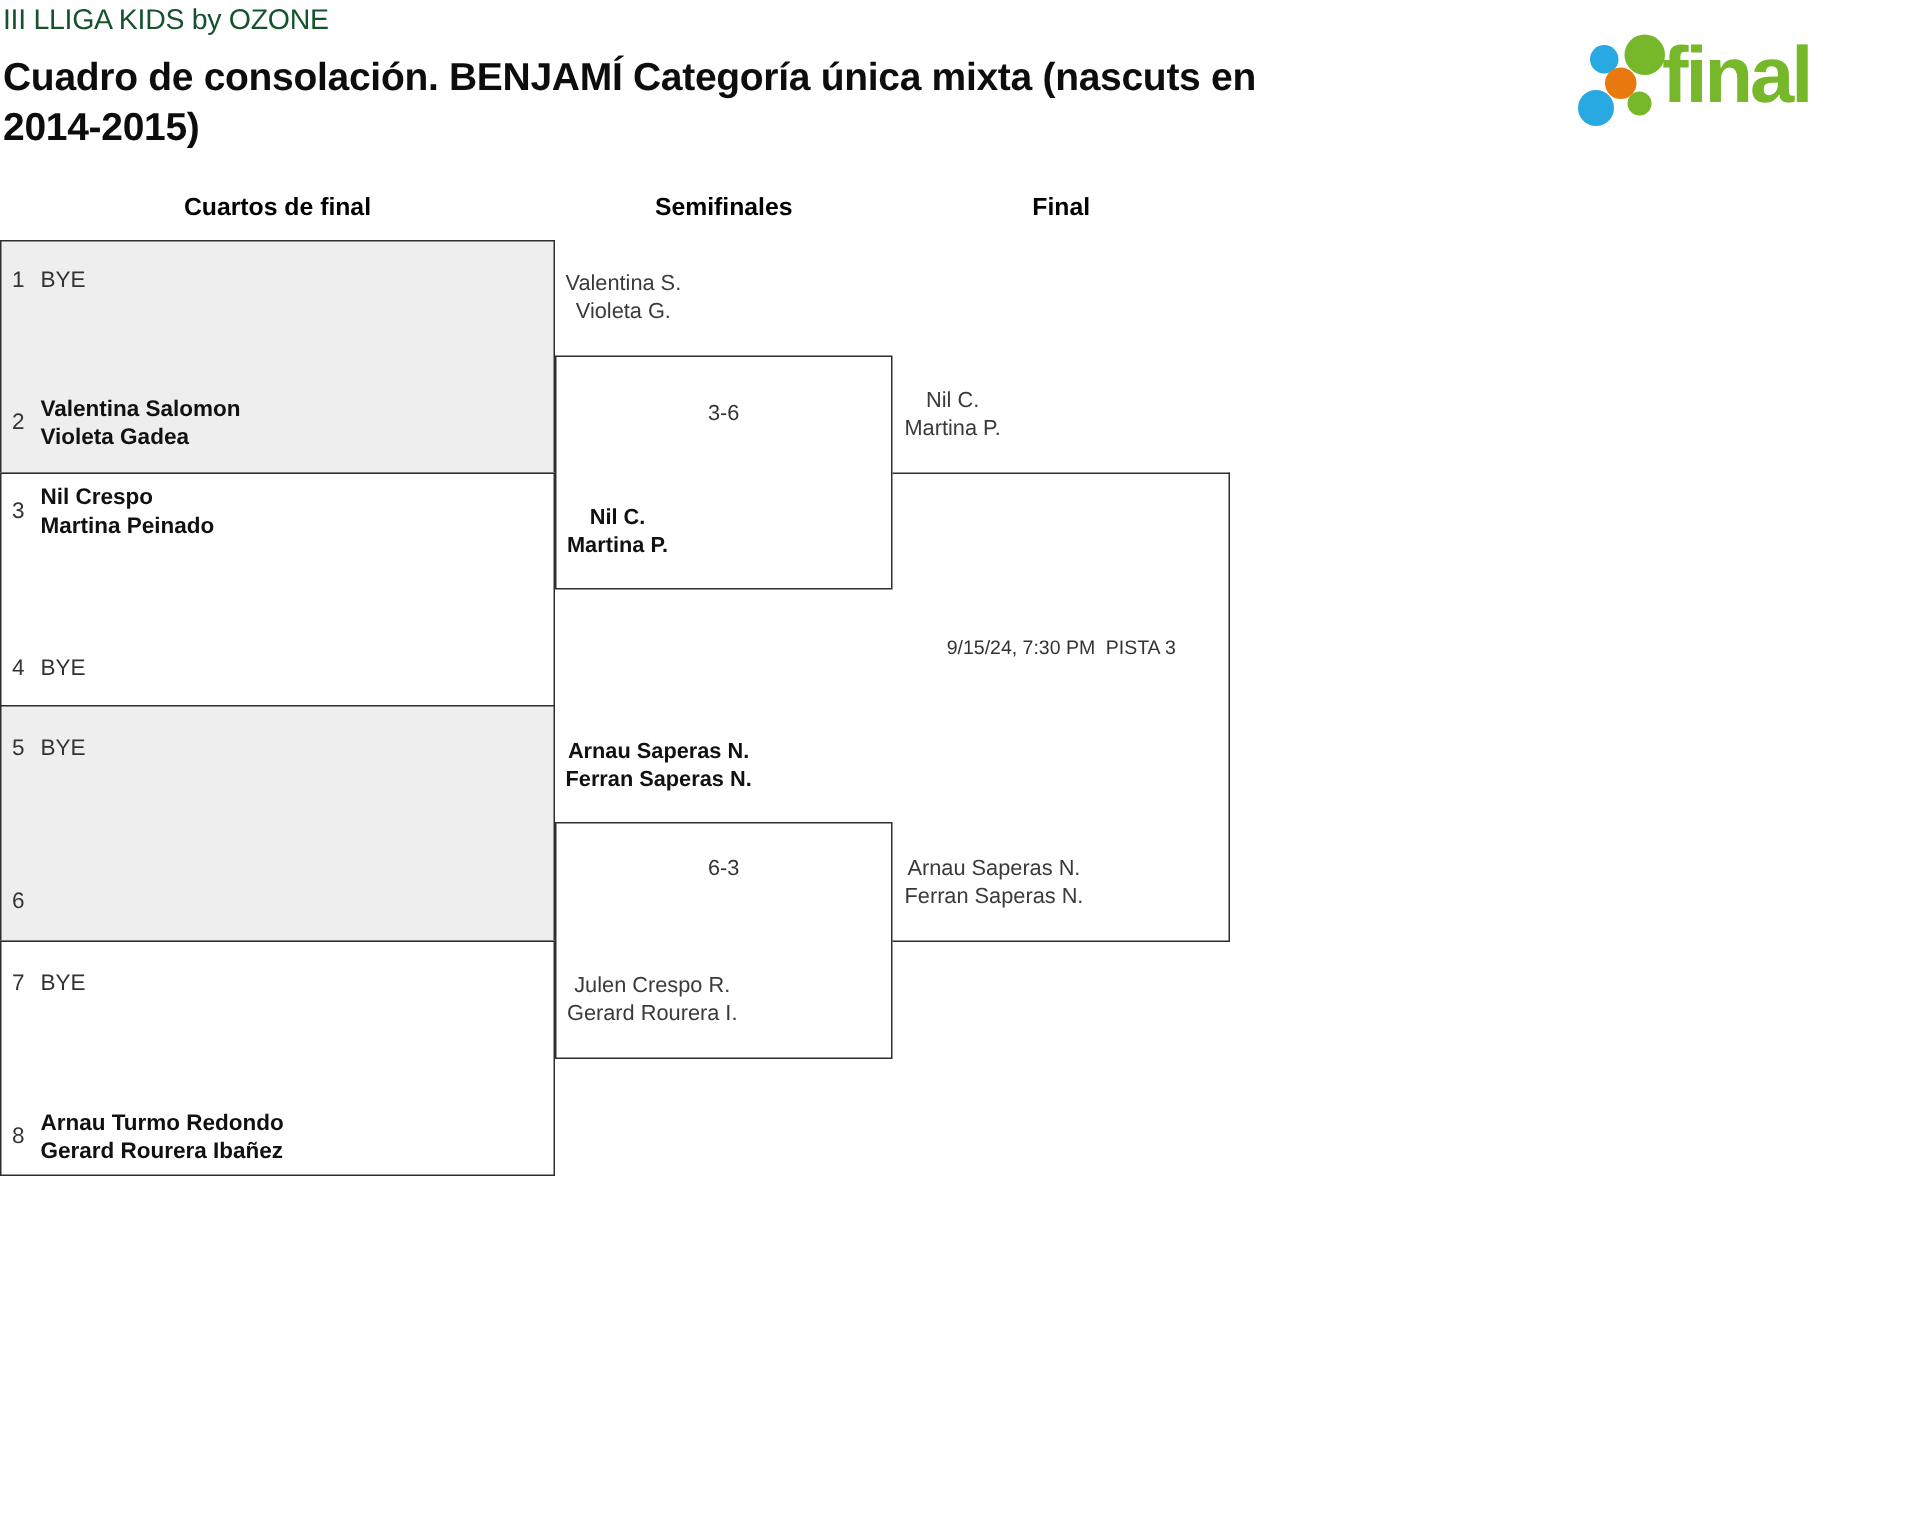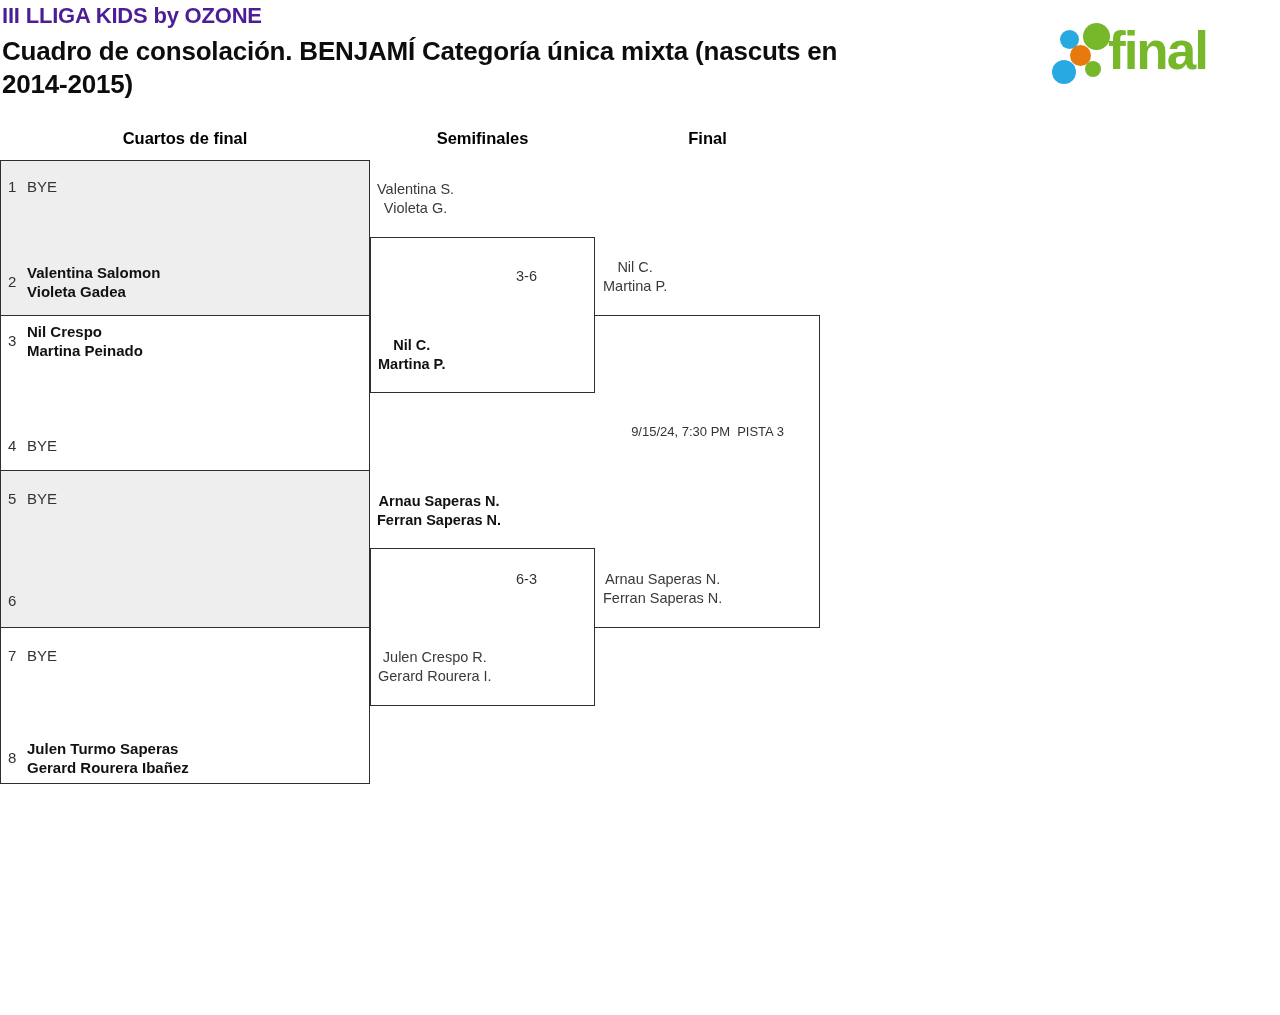--- a/index.html
+++ b/index.html
@@ -1,20 +1,20 @@
 <!DOCTYPE html>
 <html><head>
 <meta charset="utf-8">
 <style>
   * { margin:0; padding:0; box-sizing:border-box; }
   body { background:#fff; font-family:"Liberation Sans", sans-serif; }
   .page { position:relative; width:1280px; height:1015px; background:#ffffff; overflow:hidden; }
 
   
-  .title { position:absolute; left:2px; top:3px; font-size:22px; font-weight:700; color:#4c1d95; letter-spacing:-0.2px; }
+  .title { position:absolute; left:2px; top:3px; font-size:19px; font-weight:400; color:#14532d; letter-spacing:-0.2px; }
   .subtitle { position:absolute; left:2px; font-size:26px; font-weight:700; color:#0d0d0d; letter-spacing:-0.2px; }
   .subtitle.l1 { top:36px; }
   .subtitle.l2 { top:69px; }
 
   
   .logo { position:absolute; left:1048px; top:14px; width:230px; height:82px; }
   .dot { position:absolute; border-radius:50%; }
   .dot.b1 { left:12px; top:16px; width:19px; height:19px; background:#29a9e1; }
   .dot.g1 { left:35px; top:9px;  width:27px; height:27px; background:#76b82a; }
   .dot.o1 { left:22px; top:31px; width:21px; height:21px; background:#e8790e; }
@@ -40,21 +40,21 @@
   .sf.b2 { top:548px; height:158px; }
   .final-box { left:595px; top:315px; width:225px; height:313px; border:1.3px solid #2e2e2e; border-left:none; background:transparent; }
 
   
   .seed { position:absolute; left:8px; width:16px; font-size:15px; line-height:19px; color:#333; }
   .entry { position:absolute; left:27px; font-size:15px; line-height:19px; }
   .bye { color:#333; font-weight:400; }
   .team { color:#111; font-weight:700; }
   .label { position:absolute; font-size:14.5px; line-height:18.5px; color:#3a3a3a; font-weight:400;text-align:center; }
   .label.winner { color:#111; font-weight:700; }
-  .score { position:absolute; width:225px; text-align:center; font-size:14.5px; color:#333;margin-left:44px; }
+  .score { position:absolute; width:225px; text-align:center; font-size:14.5px; color:#333; }
   .score.s1 { left:370px; top:268px; }
   .score.s2 { left:370px; top:571px; }
   .sched { position:absolute; left:595px; top:424px; width:225px; text-align:center; font-size:13px; color:#333; }
   .sched .court { margin-left:7px; }
 </style>
 </head>
 <body>
 
 <div class="page">
 
@@ -101,21 +101,21 @@
   <div class="seed" style="top:489px">5</div>
   <div class="entry bye" style="top:489px">BYE</div>
 
   <div class="seed" style="top:591px">6</div>
 
   <div class="seed" style="top:646px">7</div>
   <div class="entry bye" style="top:646px">BYE</div>
 
   <div class="seed" style="top:748px">8</div>
   <div class="entry team" style="top:739px">
-    <div>Julen Turmo Saperas</div>
+    <div>Arnau Turmo Redondo</div>
     <div>Gerard Rourera Ibañez</div>
   </div>
 
   <div class="box sf b1"></div>
   <div class="box sf b2"></div>
 
   <div class="label" style="left:377px; top:180px">
     <div>Valentina S.</div>
     <div>Violeta G.</div>
   </div>

